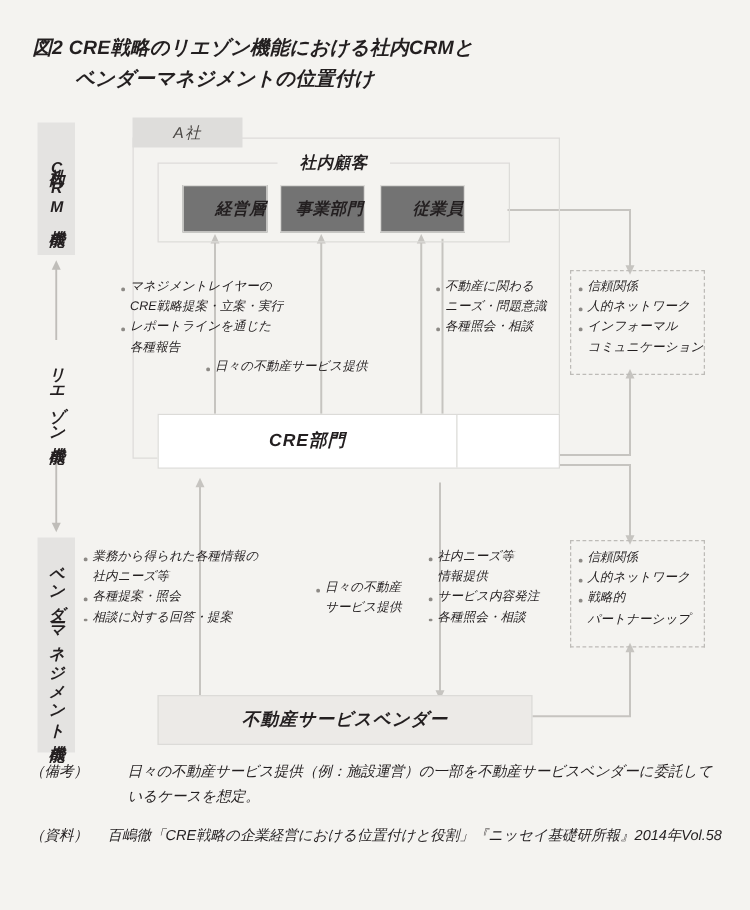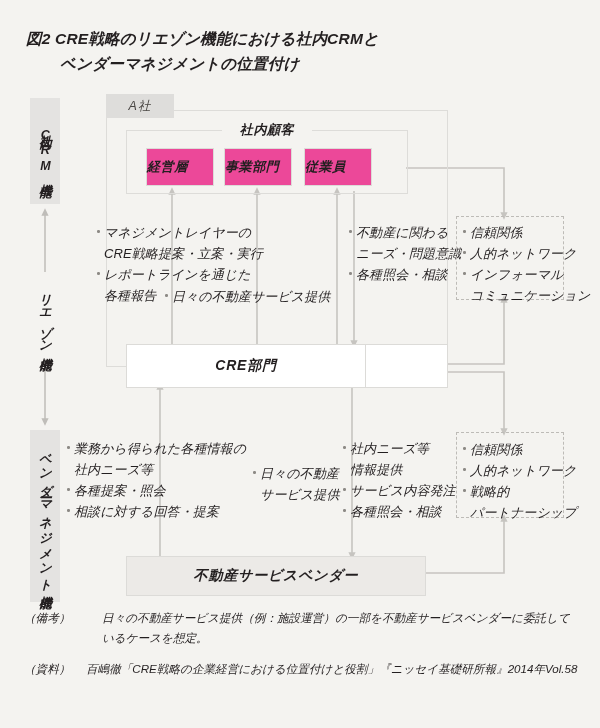--- a/index.html
+++ b/index.html
@@ -66,23 +66,23 @@
   }
   .cust-legend{
     position:absolute;
     background:#f4f3f0;
     font-size:13px;font-weight:bold;
     display:flex;align-items:center;justify-content:center;
     letter-spacing:.6px;
   }
   .nodebox{
     position:absolute;
-    background:#ec4899;
+    background:#737373;
     border:1px solid #dcdbd8;
-    display:flex;align-items:center;justify-content:flex-start;
+    display:flex;align-items:center;justify-content:flex-end;
     font-size:13px;font-weight:bold;
     letter-spacing:.6px;
   }
   .widebox{
     position:absolute;
     background:#ffffff;
     border:1px solid #dcdbd8;
     display:flex;align-items:center;
     font-size:14px;font-weight:bold;
     letter-spacing:.8px;
@@ -98,21 +98,21 @@
     font-size:14px;font-weight:bold;
     letter-spacing:.8px;
   }
   .dashbox{
     position:absolute;
     border:1px dashed #bdbbb7;
     box-sizing:border-box;
   }
 
   
-  .notes{position:absolute;font-size:13px;line-height:1.62;letter-spacing:.1px;}
+  .notes{position:absolute;font-size:10px;line-height:1.62;letter-spacing:.1px;}
   .notes .li{position:relative;padding-left:8px;white-space:nowrap;}
   .notes .li::before{
     content:"";position:absolute;left:1px;top:8px;
     width:2.5px;height:2.5px;border-radius:50%;background:#8d8a86;
   }
   .notes .cont{padding-left:8px;white-space:nowrap;}
 
   
   .foot{
     position:absolute;font-size:11.6px;line-height:1.72;
@@ -175,40 +175,40 @@
 
   <div class="rail-mid" style="left:31px;top:272px;width:28px;height:92px;">
     <span>リエゾン機能</span>
   </div>
 
   <div class="rail-chip" style="left:30px;top:430px;width:30px;height:172px;">
     <span>ベンダーマネジメント機能</span>
   </div>
 
   <div class="acorp-frame" style="left:106px;top:110px;width:340px;height:255px;"></div>
-  <div class="acorp-tab" style="left:106px;top:94px;width:68px;height:24px;">
+  <div class="acorp-tab" style="left:106px;top:94px;width:88px;height:24px;">
     <span>A社</span>
   </div>
 
   <div class="cust-frame" style="left:126px;top:130px;width:280px;height:62px;"></div>
   <div class="cust-legend" style="left:222px;top:120px;width:90px;height:20px;">
     <span>社内顧客</span>
   </div>
 
   <div class="nodebox" style="left:146px;top:148px;width:66px;height:36px;">
     <span>経営層</span>
   </div>
   <div class="nodebox" style="left:224px;top:148px;width:66px;height:36px;">
     <span>事業部門</span>
   </div>
   <div class="nodebox" style="left:304px;top:148px;width:66px;height:36px;">
     <span>従業員</span>
   </div>
 
-  <div class="widebox" style="left:126px;top:344px;width:320px;height:42px;">
+  <div class="widebox" style="left:126px;top:331px;width:320px;height:42px;">
     <span style="position:absolute;left:0;width:238px;text-align:center;">CRE部門</span>
     <span class="inner-div" style="left:238px;"></span>
   </div>
 
   <div class="vendorbox" style="left:126px;top:556px;width:298px;height:38px;">
     <span>不動産サービスベンダー</span>
   </div>
 
   <div class="notes" style="left:96px;top:222px;">
     <div class="li">マネジメントレイヤーの</div>

